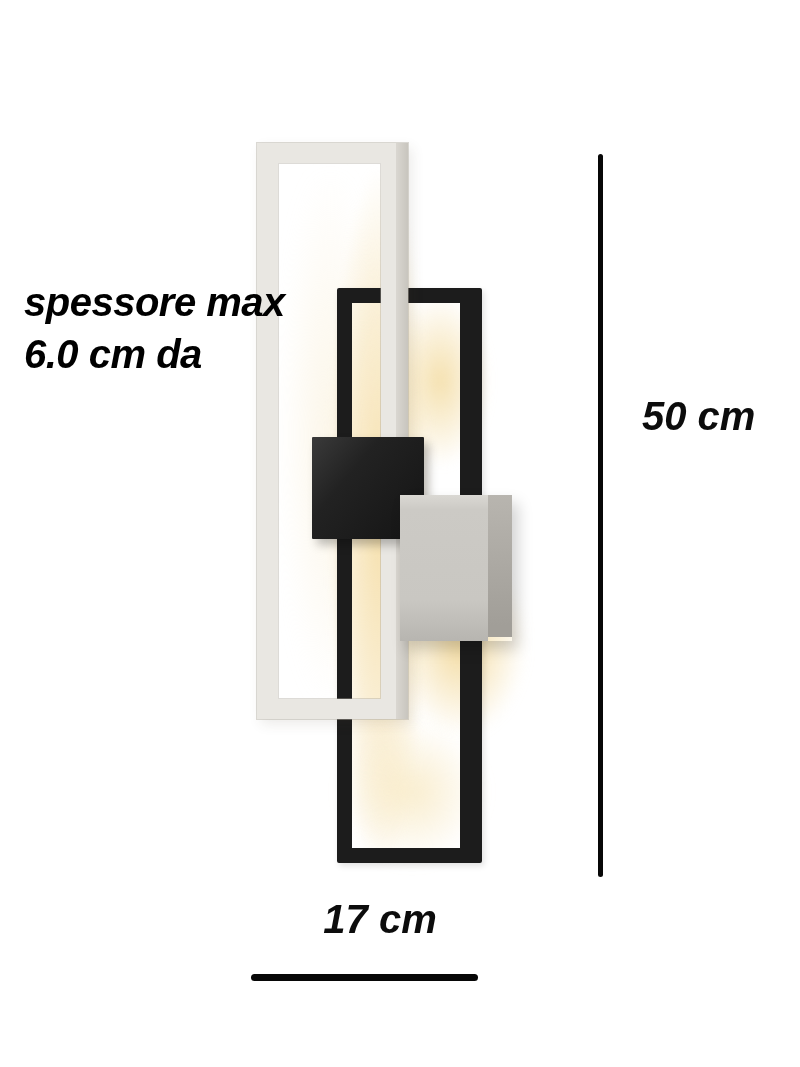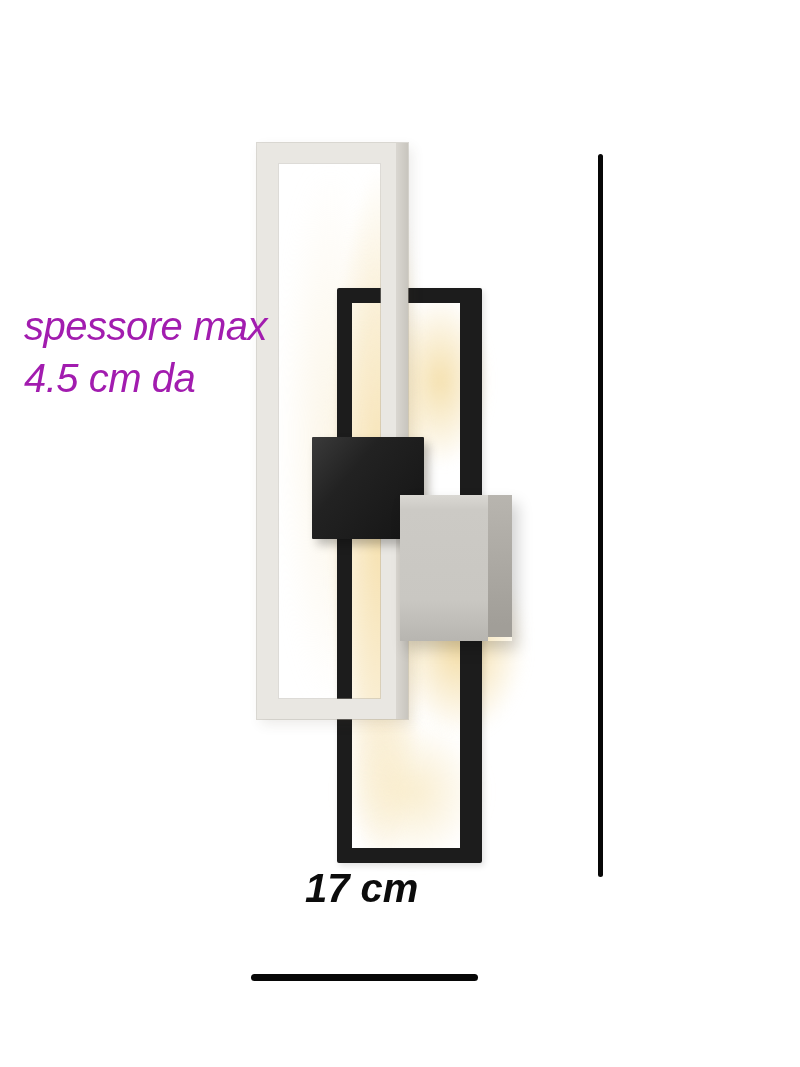--- a/index.html
+++ b/index.html
@@ -80,32 +80,32 @@
   .silver-block-front{
     position:absolute;left:0;top:0;width:88px;height:146px;
     background:linear-gradient(180deg,#dad8d3 0%,#cccac5 10%,#c9c7c2 72%,#b7b5b0 100%);
   }
   .silver-block-side{
     position:absolute;left:88px;top:0;width:24px;height:142px;
     background:linear-gradient(180deg,#b8b5af 0%,#a19e98 92%);
   }
   
   .note{
-    position:absolute;left:24px;top:300px;
-    font-style:italic;font-weight:400;
+    position:absolute;left:24px;top:276px;
+    font-style:italic;font-weight:700;
     font-size:40px;line-height:52px;letter-spacing:-0.5px;
-    color:#a21caf;z-index:6;white-space:nowrap;
+    color:#000000;z-index:6;white-space:nowrap;
   }
   .dim-label{
     position:absolute;
     font-style:italic;font-weight:700;
     font-size:40px;color:#0c0c0c;z-index:6;white-space:nowrap;
   }
   .height-label{left:642px;top:394px;}
-  .width-label{left:305px;top:866px;width:150px;}
+  .width-label{left:305px;top:897px;width:150px;text-align:center;}
   .height-line{
     position:absolute;left:598px;top:154px;width:5px;height:723px;
     background:#070707;border-radius:3px;z-index:6;
   }
   .width-line{
     position:absolute;left:251px;top:974px;width:227px;height:7px;
     background:#070707;border-radius:4px;z-index:6;
   }
 </style>
 </head>
@@ -123,21 +123,22 @@
   <div class="white-frame"></div>
   <div class="white-frame-side"></div>
   <div class="black-block"></div>
   <div class="silver-block">
     <div class="silver-block-front"></div>
     <div class="silver-block-side"></div>
   </div>
 
   <div class="note">
     <div>spessore max</div>
-    <div>4.5 cm da</div>
+    <div>6.0 cm da</div>
   </div>
 
   <div class="height-line"></div>
+  <div class="dim-label height-label">50 cm</div>
 
   <div class="dim-label width-label">17 cm</div>
   <div class="width-line"></div>
 
 </div>
 
 </body></html>

